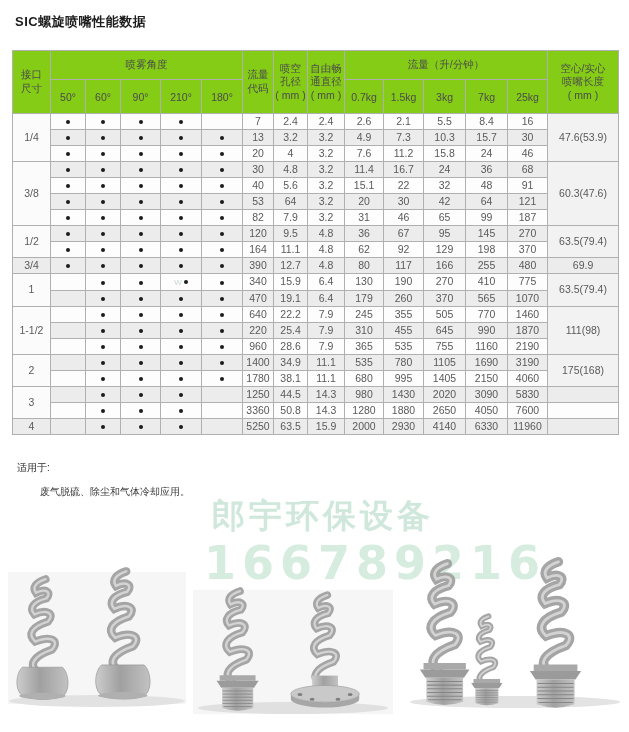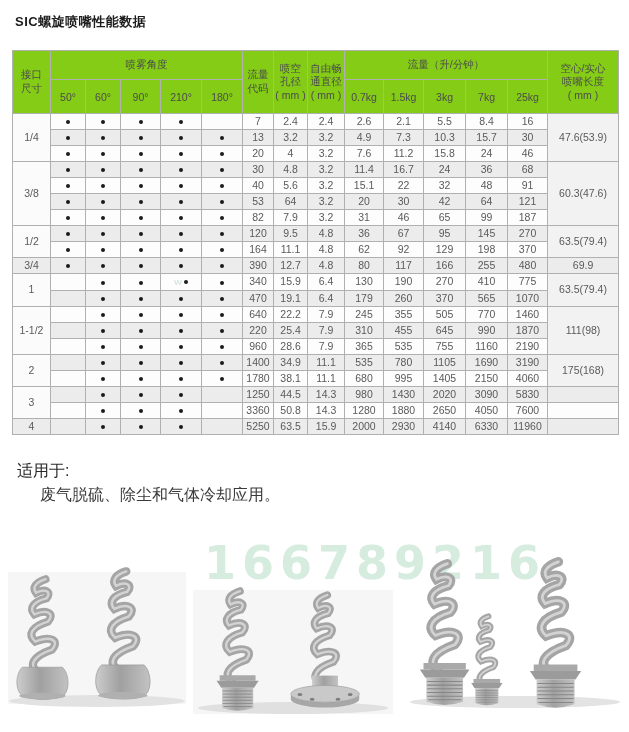--- a/index.html
+++ b/index.html
@@ -16,22 +16,22 @@
   thead tr.h1 th{height:28px;}
   thead tr.h2 th{height:33px;}
   .hl{display:block;line-height:1.3;}
   tbody td{height:15px;line-height:15px;background:#fdfdfd;}
   tbody tr.stripe td{background:#ececec;}
   td.size-span{background:#fbfbfb !important;}
   td.len-span{background:#f2f2f2 !important;}
   .dot{display:inline-block;width:4px;height:4px;background:#1b1b1b;border-radius:50%;vertical-align:middle;}
   .wm-mark{color:#c6dbd1;font-size:8px;margin-right:2px;vertical-align:middle;}
   
-  #apply-label{position:absolute;left:17px;top:461px;font-size:16px;color:#2a2a2a;}
-  #apply-text{position:absolute;left:40px;top:485px;font-size:16px;color:#3a3a3a;}
+  #apply-label{position:absolute;left:17px;top:461px;font-size:10px;color:#2a2a2a;}
+  #apply-text{position:absolute;left:40px;top:485px;font-size:10px;color:#3a3a3a;}
   
   .wm1{position:absolute;left:212px;top:494px;font-size:33px;font-weight:bold;
        letter-spacing:4px;color:#cfe8db;white-space:nowrap;}
   .wm2{position:absolute;left:204px;top:536px;font-size:46px;font-weight:bold;
        letter-spacing:6px;color:#d6ecdf;font-family:"DejaVu Sans",sans-serif;white-space:nowrap;}
   
   #photos{position:absolute;left:0;top:556px;width:629px;height:176px;}
   .spiral-stroke{stroke:#a5a5a5;stroke-width:10;fill:none;stroke-linecap:round;}
   .spiral-hi{stroke:#d3d3d3;stroke-width:3;fill:none;stroke-linecap:round;}
 </style>
@@ -422,20 +422,21 @@
             <td>11960</td>
             <td></td>
           </tr>
         </tbody>
     </table>
   </div>
 
   <div id="apply-label">适用于:</div>
   <div id="apply-text">废气脱硫、除尘和气体冷却应用。</div>
 
+  <div class="wm1">郎宇环保设备</div>
   <div class="wm2">166789216</div>
 
   <svg id="photos" viewBox="0 0 629 176" xmlns="http://www.w3.org/2000/svg">
     <defs>
       <linearGradient id="mg" x1="0" y1="0" x2="1" y2="0">
         <stop offset="0" stop-color="#cdcdcd"></stop>
           <stop offset="0.45" stop-color="#a0a0a0"></stop>
           <stop offset="1" stop-color="#c2c2c2"></stop>
       </linearGradient>
       <path id="spiral" d="M32,4 C20,8 15,14 20,21 C32,15 40,20 33,28 C17,32 11,40 18,48 C34,41 44,47 35,57 C15,63 9,73 19,82 C39,74 50,81 40,92 C17,100 10,111 22,120"></path>

